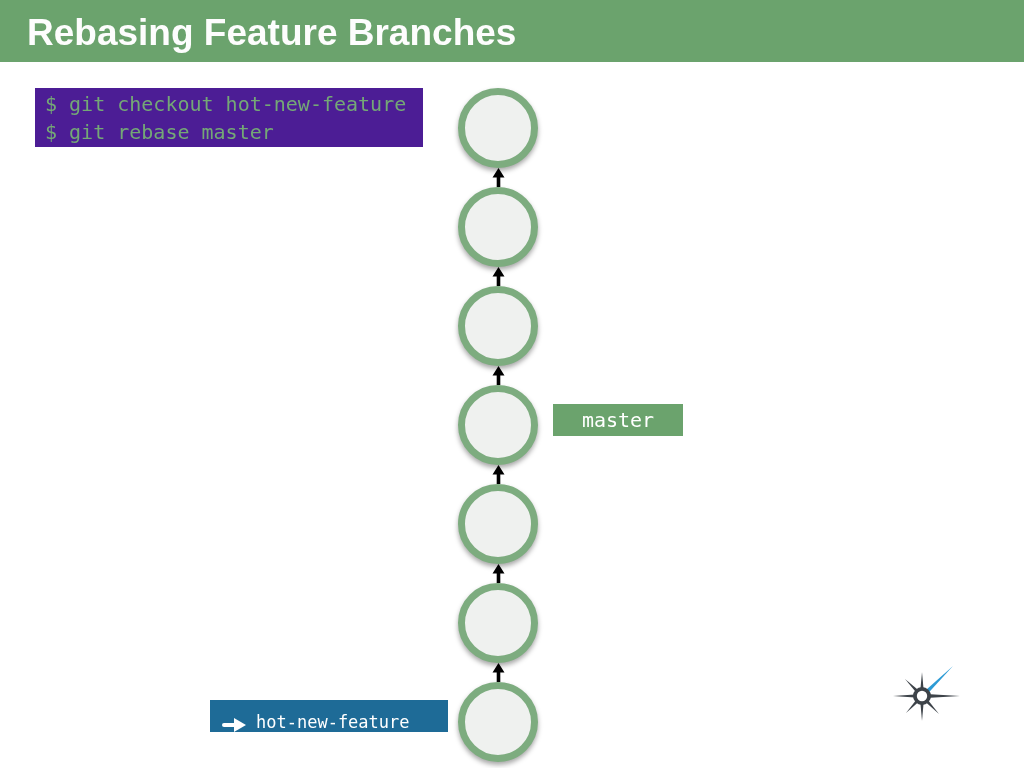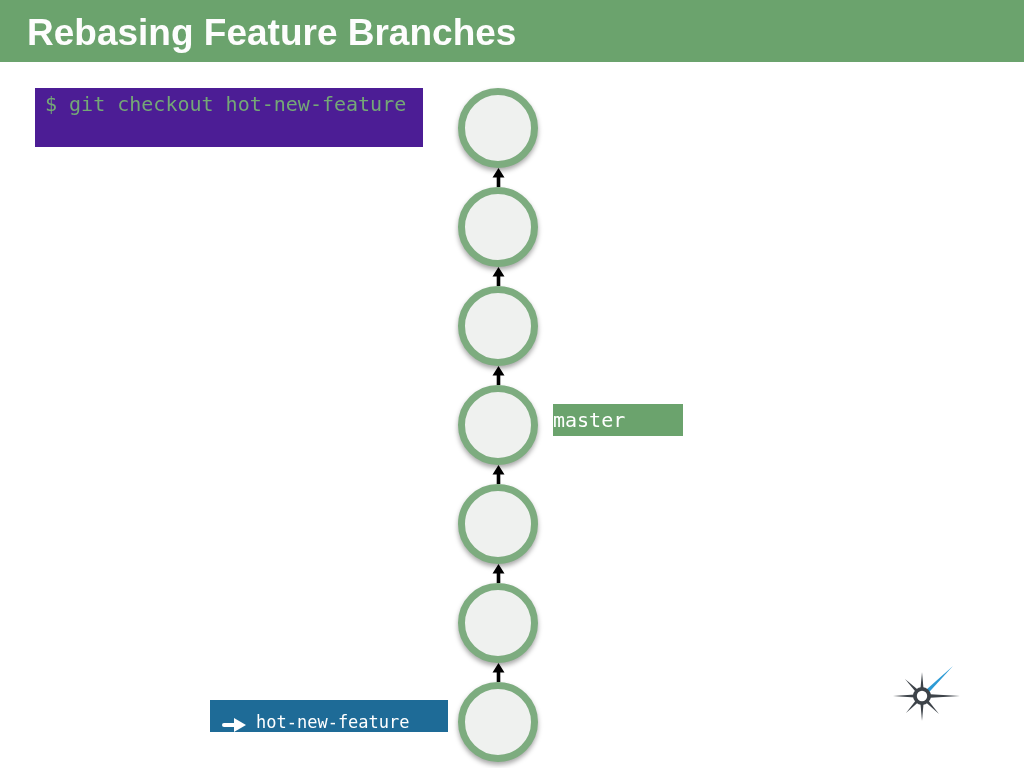--- a/index.html
+++ b/index.html
@@ -69,20 +69,21 @@
 
   
   .master-label {
     position: absolute; left: 553px; top: 404px;
     width: 130px; height: 32px;
     background: #6ba36d;
     color: #ffffff;
     font-family: "DejaVu Sans Mono", "Liberation Mono", monospace;
     font-size: 20px;
     line-height: 33px;
+    text-align: center;
   }
   .feature-label {
     position: absolute; left: 210px; top: 700px;
     width: 238px; height: 32px;
     box-sizing: border-box;
     background: #1e6b97;
     color: #ffffff;
     font-family: "DejaVu Sans Mono", "Liberation Mono", monospace;
     font-size: 17px;
     display: flex;
@@ -103,21 +104,21 @@
 </style>
 </head>
 <body>
 
 <div class="slide">
 
   <div class="header">
     <div class="title">Rebasing Feature Branches</div>
   </div>
 
-  <div class="code-block"><div>$ git checkout hot-new-feature</div></div>
+  <div class="code-block"><div>$ git checkout hot-new-feature</div><div>$ git rebase master</div></div>
 
   <div class="commit-chain">
       <div class="commit"></div>
       <div class="gap">
         <svg width="15" height="19" viewBox="0 0 15 19">
           <polygon points="7.5,0 13.5,9.5 9.3,9.5 9.3,19 5.7,19 5.7,9.5 1.5,9.5" fill="#000000"></polygon>
         </svg>
       </div>
       <div class="commit"></div>
       <div class="gap">

